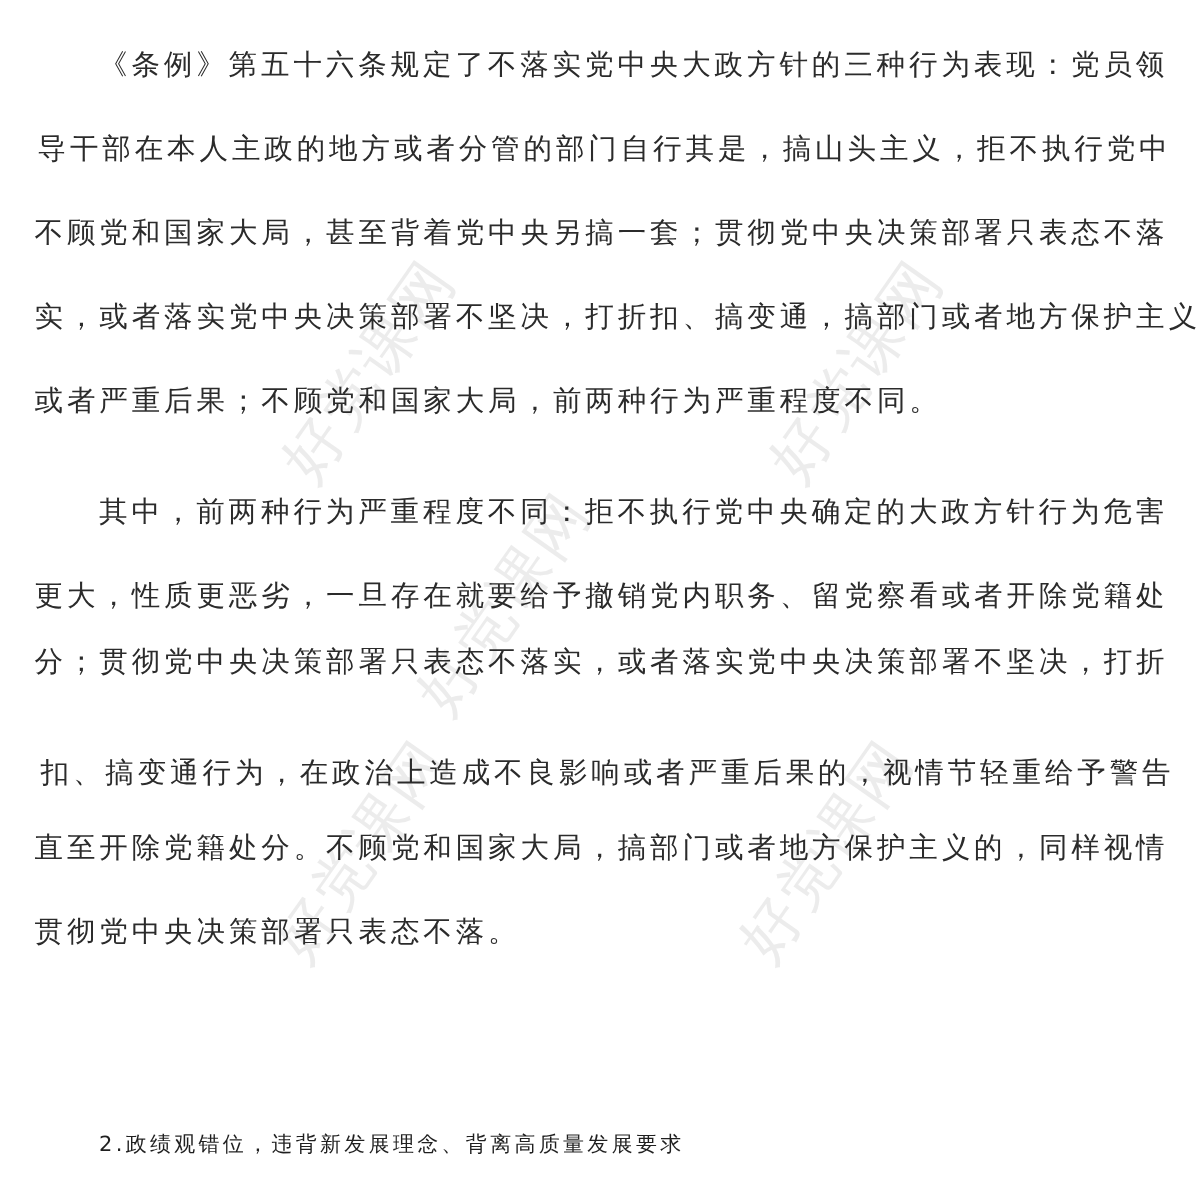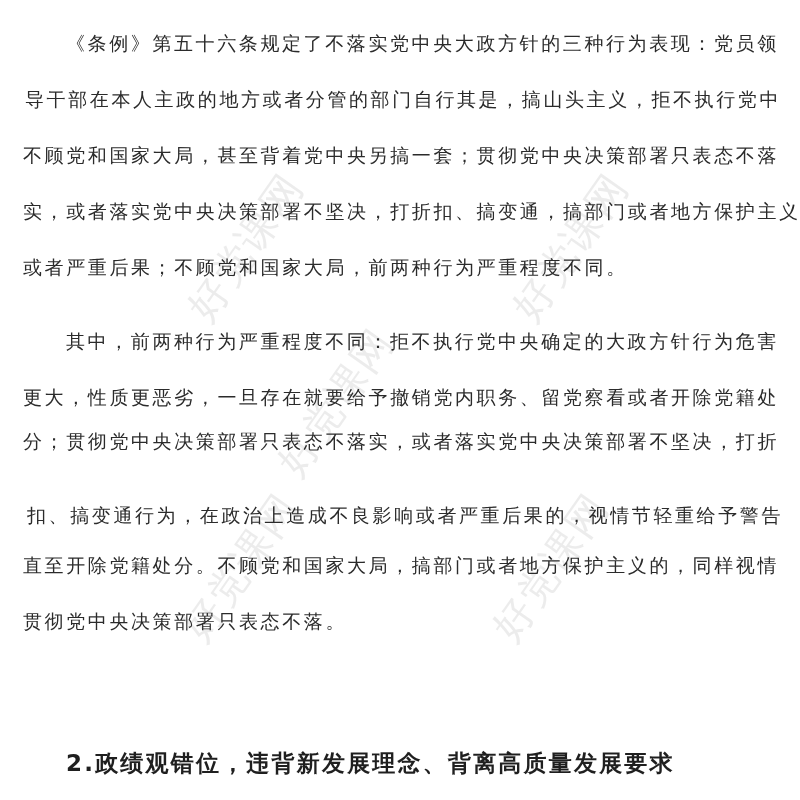--- a/index.html
+++ b/index.html
@@ -28,22 +28,22 @@
     letter-spacing: 2.6px;
     line-height: 24px;
     white-space: nowrap;
     color: #2b2b2b;
   }
   .line.indent { left: 66px; }
   .heading {
     position: absolute;
     left: 66px;
     top: 750px;
-    font-size: 23px;
-    font-weight: bold;
+    font-size: 14px;
+    font-weight: normal;
     letter-spacing: 2.2px;
     line-height: 26px;
     white-space: nowrap;
     color: #1f1f1f;
   }
   .watermark {
     position: absolute;
     font-size: 40px;
     color: rgba(200,200,200,0.35);
     transform: rotate(-55deg);

